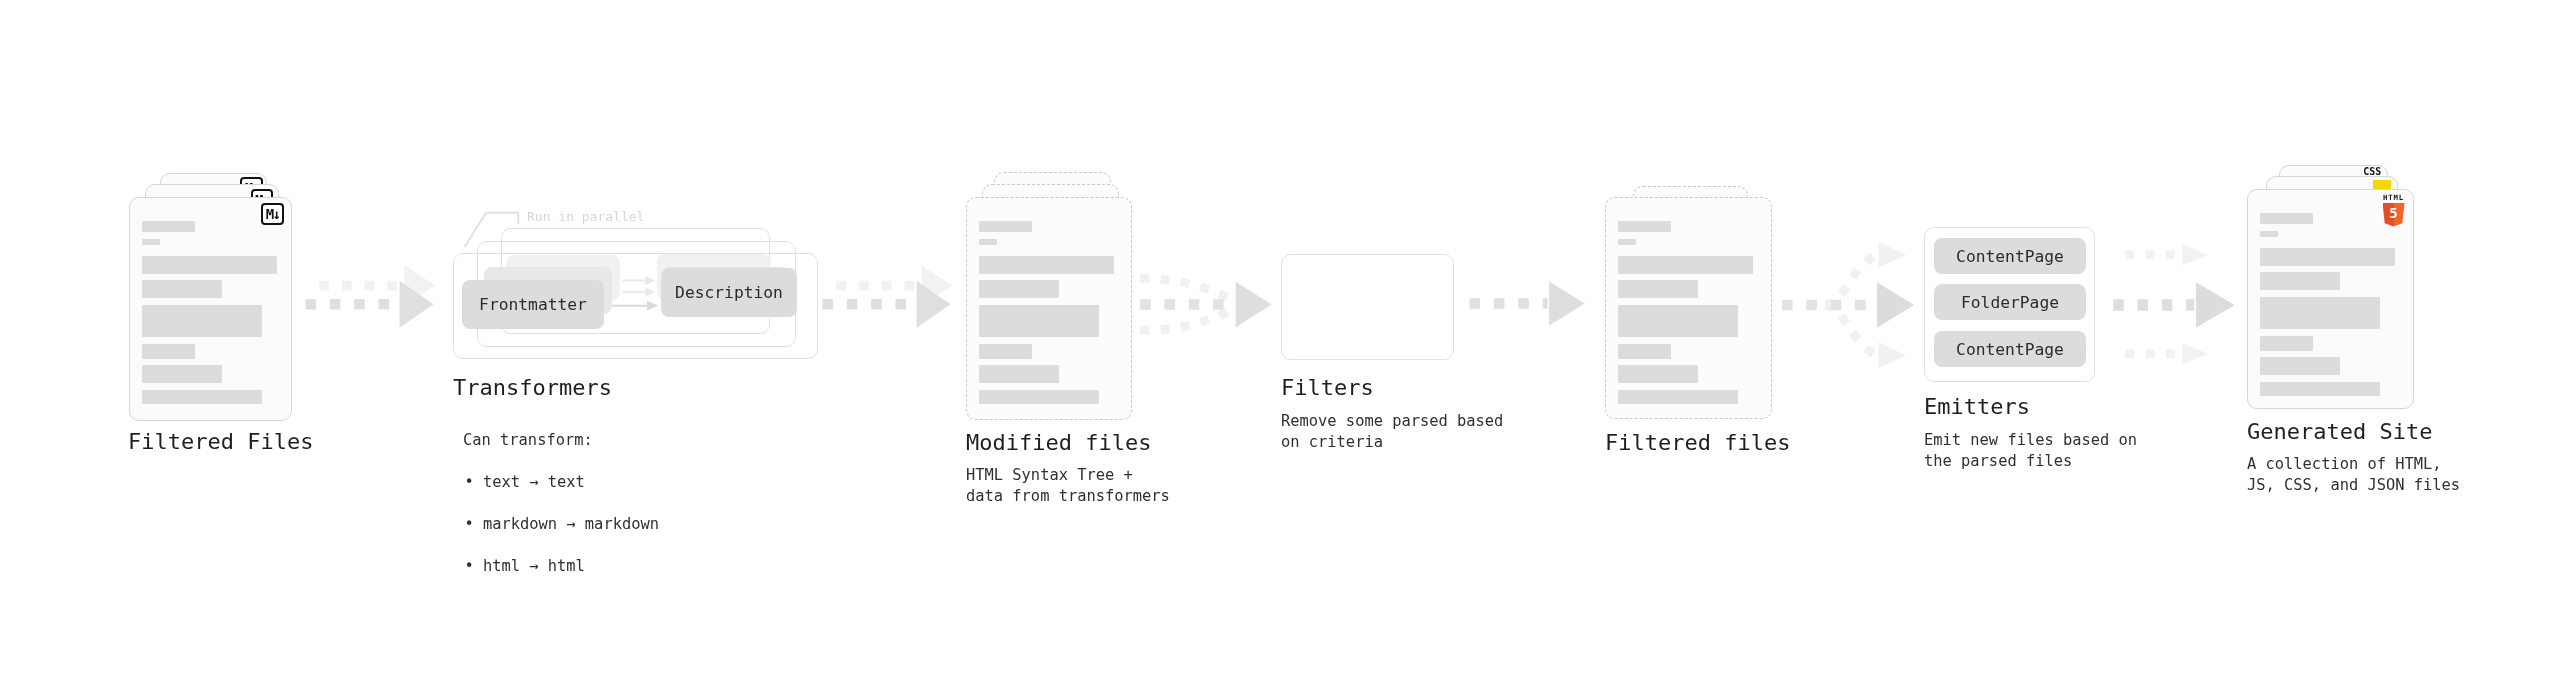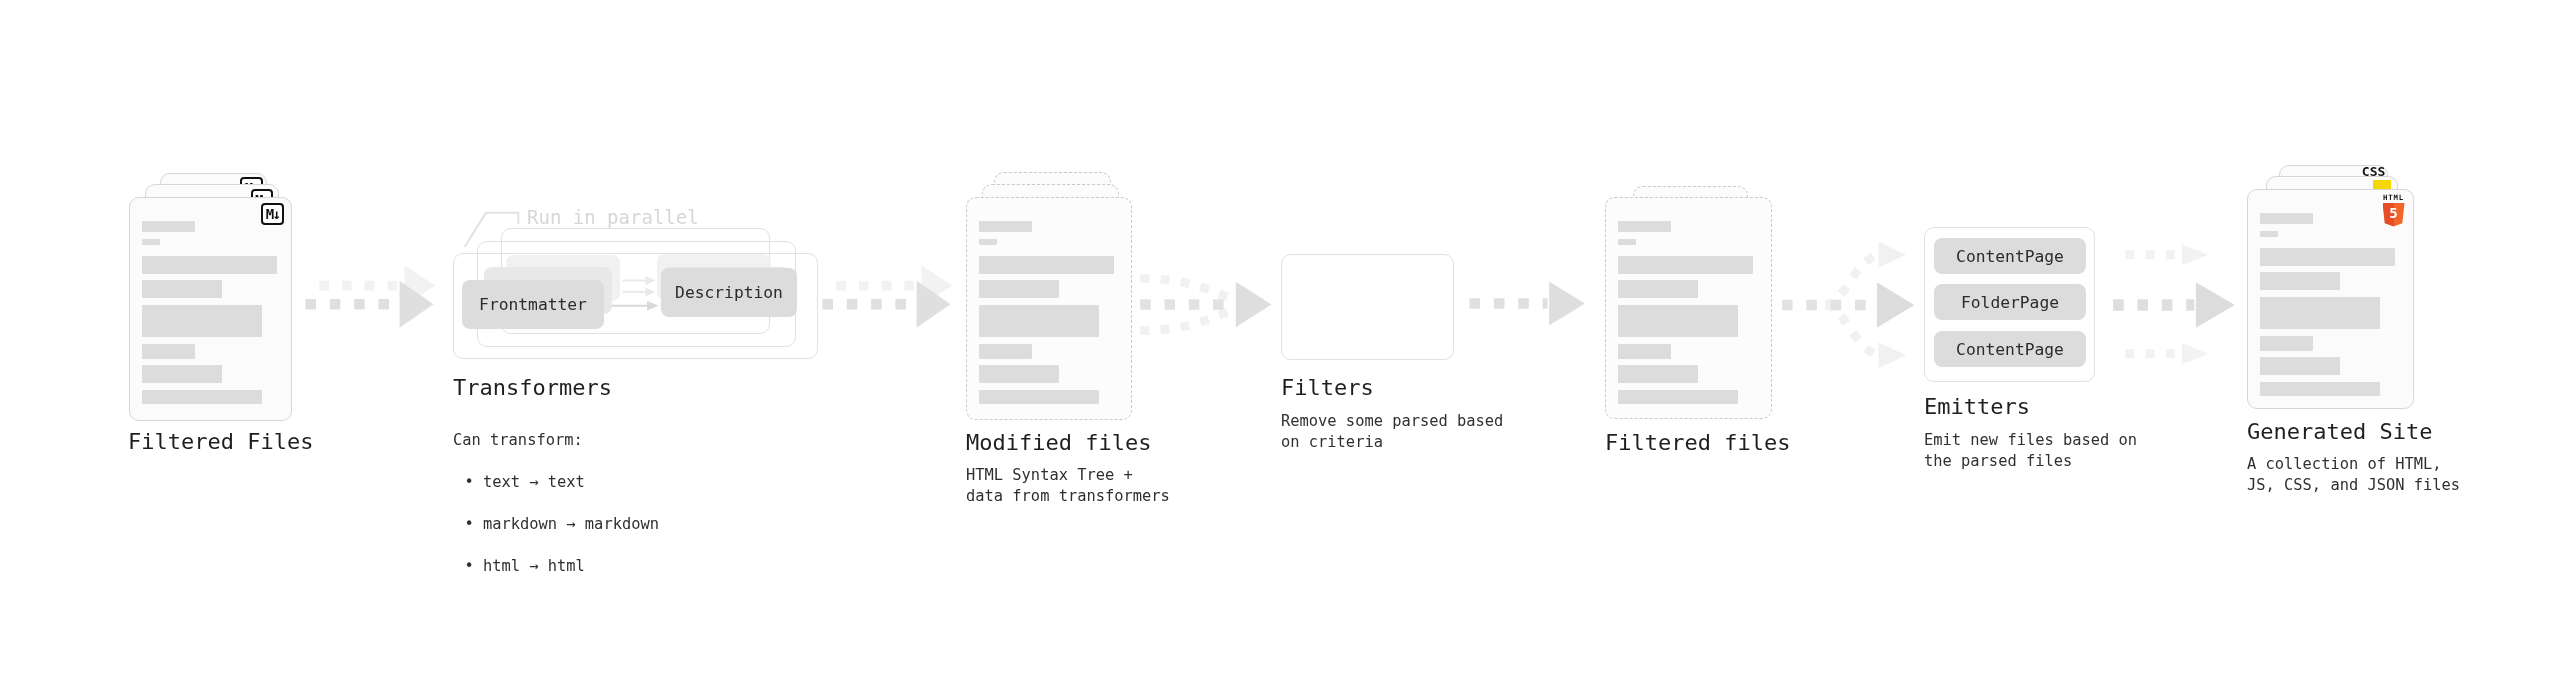--- a/index.html
+++ b/index.html
@@ -24,29 +24,29 @@
   .outline-box { position:absolute; border:1.6px solid #e0e0e0; border-radius:9.8px; background:transparent; }
   .outline-box.solid-bg { background:#ffffff; }
 
   .label-box { position:absolute; background:#dcdcdc; border-radius:8.1px; color:#2b2b2b;
                font-size:16.3px; display:flex; align-items:center; justify-content:center; }
   .label-box.back1 { background:#e8e8e8; }
   .label-box.back2 { background:#f1f1f1; }
 
   .heading { position:absolute; font-size:22px; line-height:26px; color:#1f1f1f; white-space:nowrap; }
   .subtext { position:absolute; font-size:15.4px; line-height:21px; color:#303030; white-space:pre-line; }
-  .note-text { position:absolute; font-size:19px; line-height:18px; color:#d6d6d6; white-space:nowrap; }
+  .note-text { position:absolute; font-size:13px; line-height:18px; color:#d6d6d6; white-space:nowrap; }
   .bullet-line { display:block; padding-left:11.4px; white-space:pre; }
-  .desc-line { display:block; white-space:pre; }
+  .desc-line { display:block; white-space:pre;margin-left:10px; }
 
   svg { position:absolute; overflow:visible; }
 
   
-  .css-icon { position:absolute; top:2.4px; right:5.7px; width:19.5px; text-align:center;
-              font-size:13px; line-height:7.3px; font-weight:bold; color:#111;
+  .css-icon { position:absolute; top:2.4px; right:5.7px; width:19.5px; text-align:right;
+              font-size:10px; line-height:7.3px; font-weight:bold; color:#111;
               border-bottom:3.3px solid #2567e8; padding-bottom:0.8px; letter-spacing:0; }
   .js-icon { position:absolute; top:3.3px; right:6.5px; width:18px; height:10.6px; background:#f5d800; }
   .html5-icon { position:absolute; top:4.1px; right:7.3px; width:24.4px; text-align:center;margin-left:40px; }
   .html5-word { font-size:7.3px; line-height:8.1px; font-weight:bold; color:#111; letter-spacing:0.8px; }
   .html5-shield { width:22px; height:23.6px; margin:0.8px auto 0;
                   background:linear-gradient(90deg,#e44d26 50%,#f16529 50%);
                   clip-path:polygon(0 0,100% 0,90% 86%,50% 100%,10% 86%);
                   color:#ffffff; font-size:14px; line-height:21px; font-weight:bold; text-align:center; }
 </style>
 </head>

